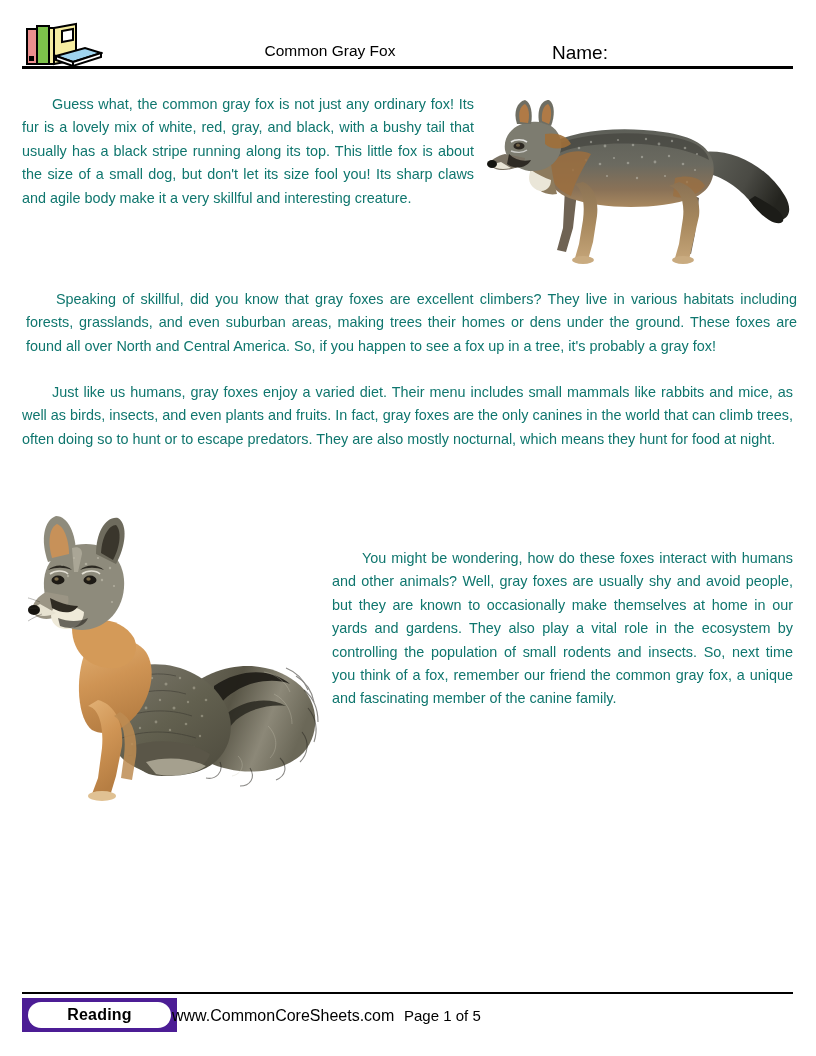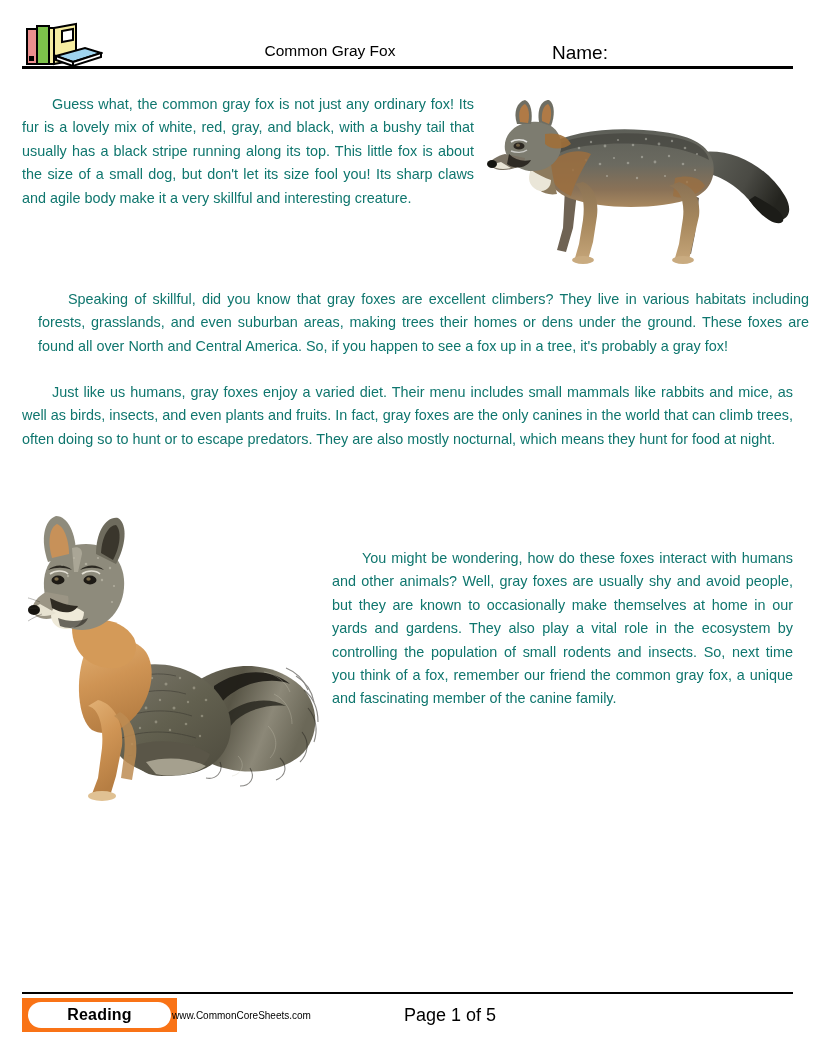--- a/index.html
+++ b/index.html
@@ -77,21 +77,21 @@
   
   #para-1 {
     position: absolute;
     left: 22px;
     top: 13px;
     width: 452px;
   }
   
   #para-2 {
     position: absolute;
-    left: 38px;
+    left: 26px;
     top: 208px;
     width: 771px;
   }
   
   #para-3 {
     position: absolute;
     left: 22px;
     top: 301px;
     width: 771px;
   }
@@ -135,21 +135,21 @@
     width: 771px;
     height: 2px;
     background: #000000;
   }
   #reading-badge {
     position: absolute;
     left: 22px;
     top: 13px;
     width: 155px;
     height: 34px;
-    background: #f97316;
+    background: #4c1d95;
     display: flex;
     align-items: center;
     justify-content: center;
   }
   #reading-pill {
     width: 143px;
     height: 26px;
     background: #ffffff;
     border-radius: 13px;
     display: flex;
@@ -157,29 +157,29 @@
     justify-content: center;
     font-size: 16px;
     font-weight: bold;
     letter-spacing: 0.2px;
     color: #000000;
   }
   #site-url {
     position: absolute;
     left: 172px;
     top: 22px;
-    font-size: 10px;
+    font-size: 16px;
     line-height: 17px;
     white-space: nowrap;
   }
   #page-number {
     position: absolute;
     left: 404px;
     top: 22px;
-    font-size: 18px;
+    font-size: 15px;
     line-height: 17px;
     white-space: nowrap;
   }
 </style>
 </head>
 <body>
 
 <div id="header">
 
   <span id="books-icon">

